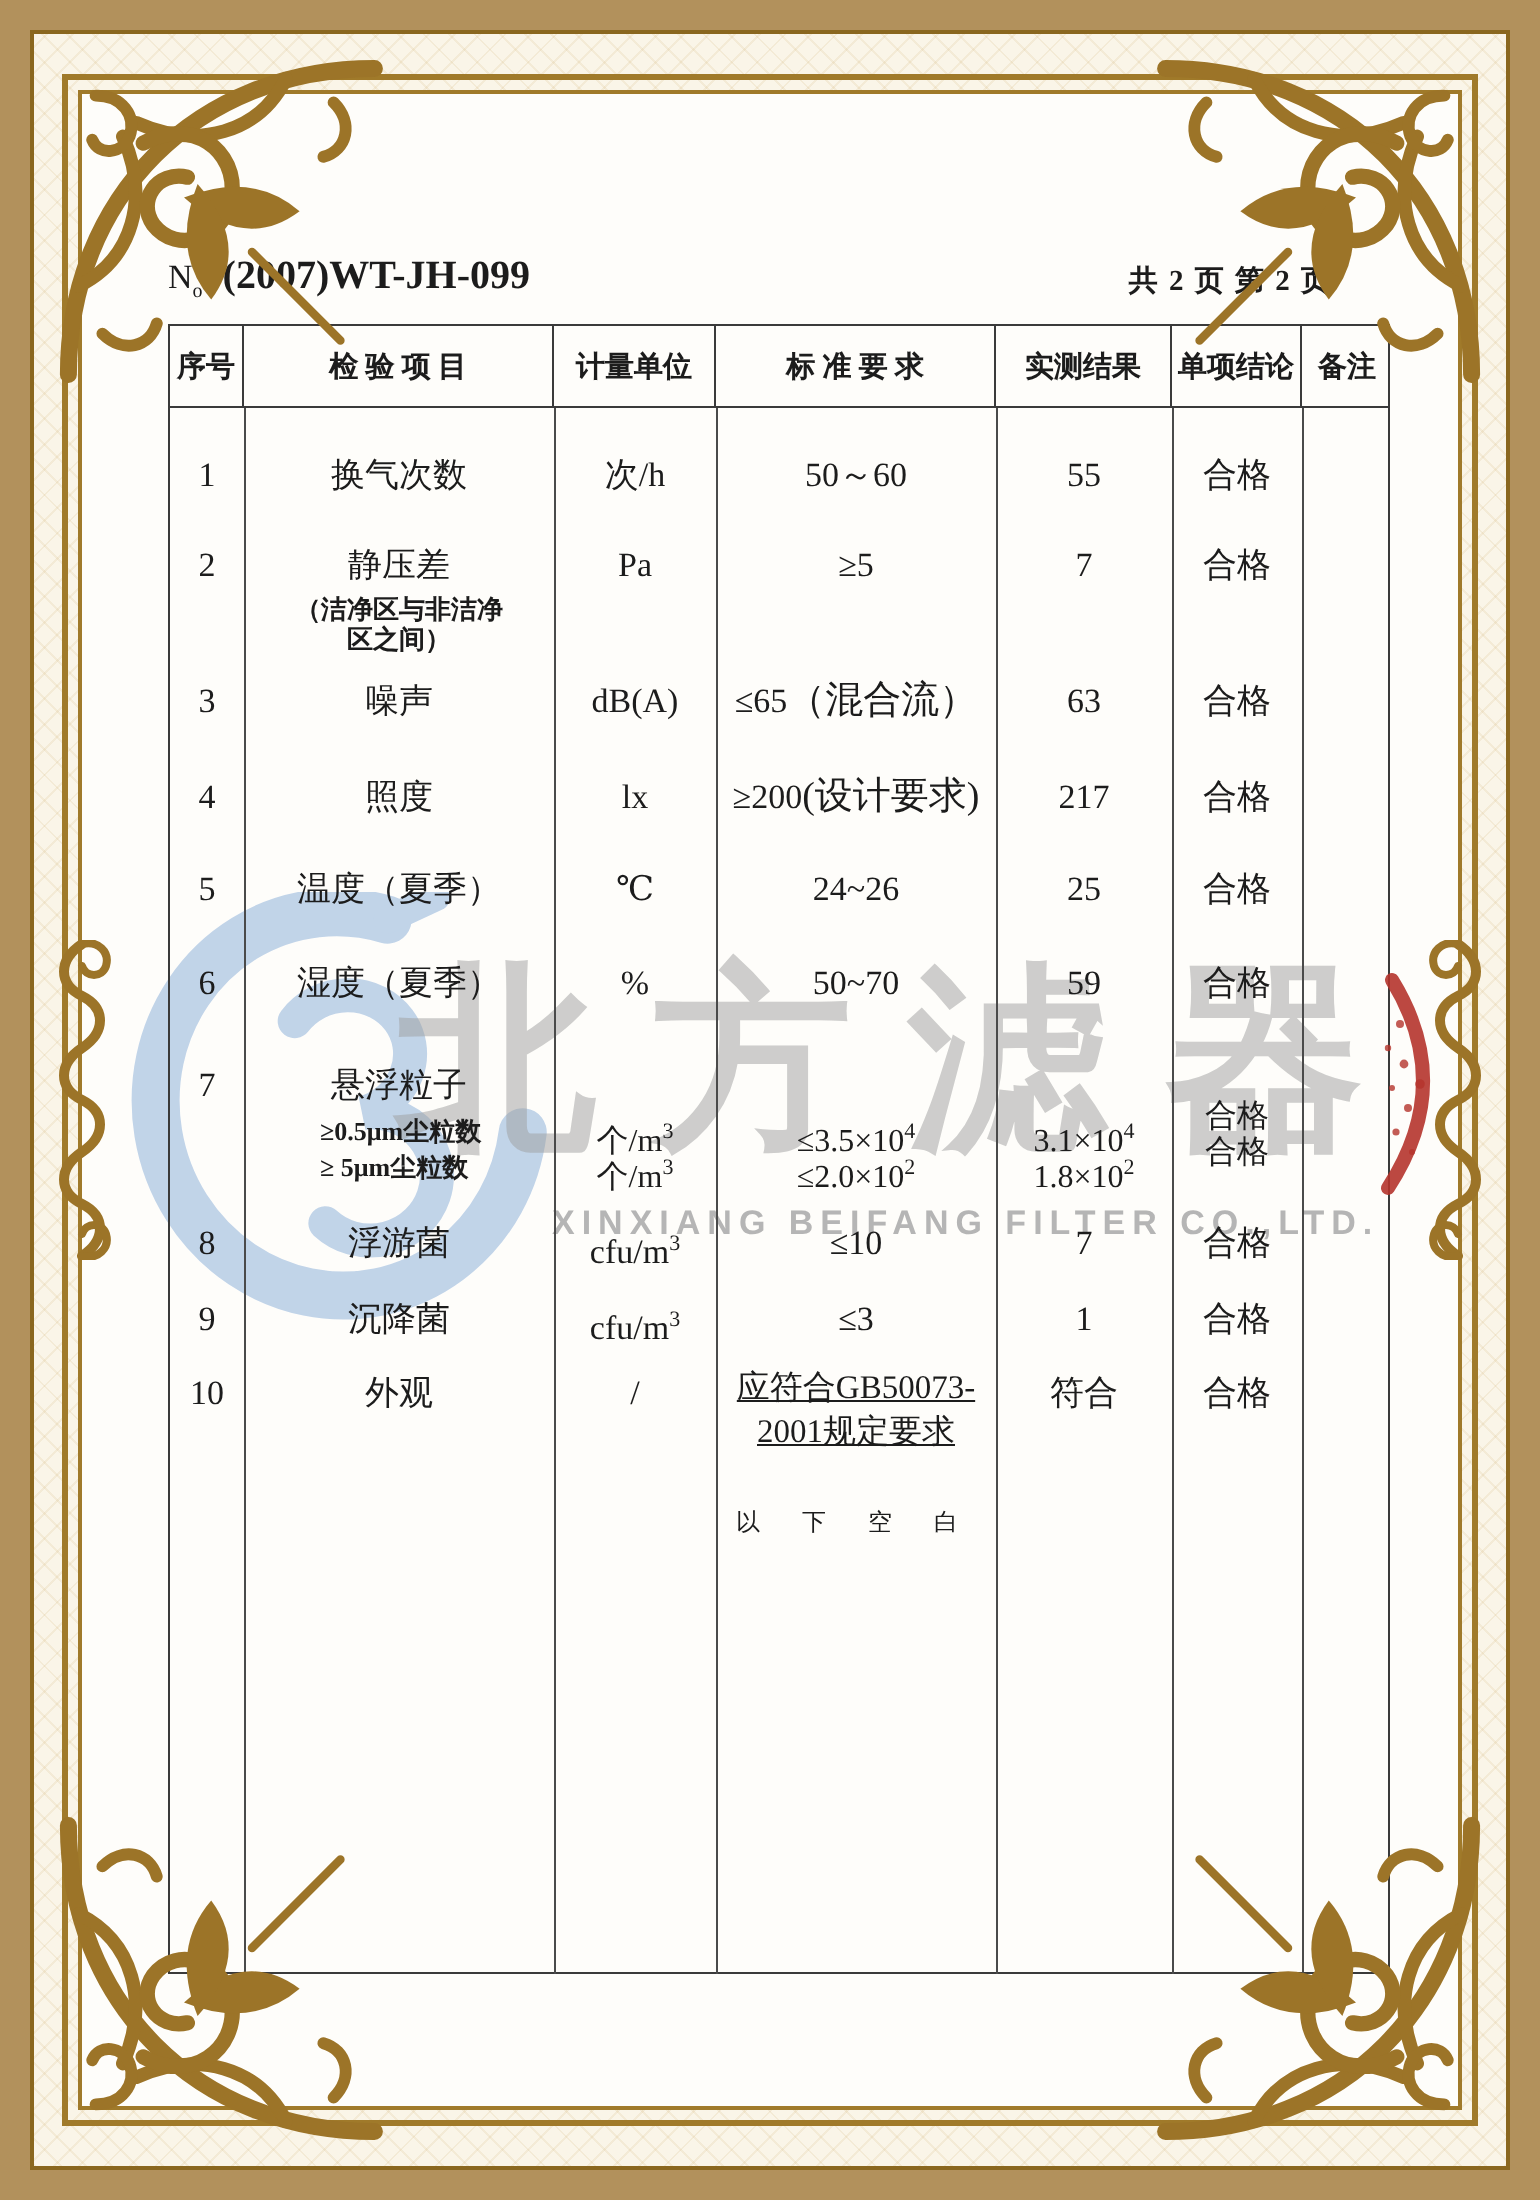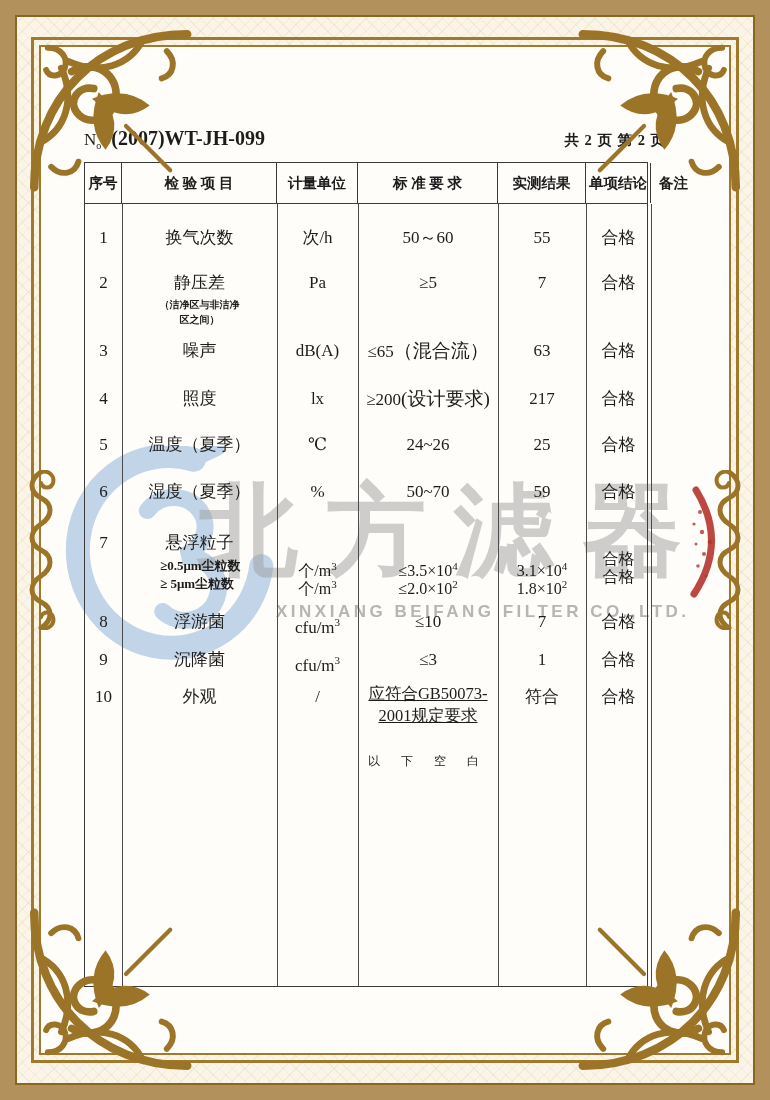--- a/index.html
+++ b/index.html
@@ -32,31 +32,31 @@
   .stamp{position:absolute;left:686px;top:486px;width:44px;height:112px;z-index:4;}
 
   
   .doc-no{position:absolute;left:84px;top:127px;z-index:2;font-size:20px;font-weight:bold;}
   .doc-no .n{font-weight:normal;font-size:17px;margin-right:10px;}
   .doc-no .n sub{font-size:10px;}
   .page-info{position:absolute;left:514px;top:131px;width:152px;text-align:right;z-index:2;
              font-size:14.5px;font-weight:bold;letter-spacing:1px;}
 
   
-  .tbl{position:absolute;left:84px;top:162px;width:564px;height:825px;z-index:2;border:1.5px solid #3a3a3a;box-sizing:border-box;}
+  .tbl{position:absolute;left:84px;top:162px;width:611px;height:825px;z-index:2;border:1.5px solid #3a3a3a;box-sizing:border-box;}
   .grid7{display:grid;grid-template-columns:37px 155px 81px 140px 88px 65px 45px;}
   .thead{height:40px;border-bottom:1.2px solid #3a3a3a;}
   .thead .hc{display:flex;align-items:center;justify-content:center;font-size:14.5px;font-weight:bold;
              border-right:1.2px solid #3a3a3a;white-space:nowrap;}
   .thead .hc:last-child{border-right:none;}
   .tbody{position:relative;height:783px;}
   .vline{position:absolute;top:0;bottom:0;width:1.2px;background:#4a4a4a;}
   .row{position:absolute;left:0;width:611px;}
   .row .c{text-align:center;font-size:17px;line-height:28px;}
-  .sub{font-size:10px;line-height:15px;font-weight:bold;}
+  .sub{font-size:13px;line-height:15px;font-weight:bold;}
   .sub7{font-size:13px;line-height:18px;font-weight:bold;text-align:left;padding-left:38px;}
   .l0{height:28px;line-height:28px;}
   .l18{height:18px;line-height:18px;font-size:16px;}
   .note{font-size:19px;}
   sup{font-size:11px;}
   .blank-note{position:absolute;left:273px;width:140px;text-align:center;font-size:12px;letter-spacing:9px;white-space:nowrap;}
   .std2{font-size:16.5px;line-height:22px;text-decoration:underline;}
   .gold{stroke:#9c7428;fill:none;stroke-linecap:round;}
 </style>
 </head>

